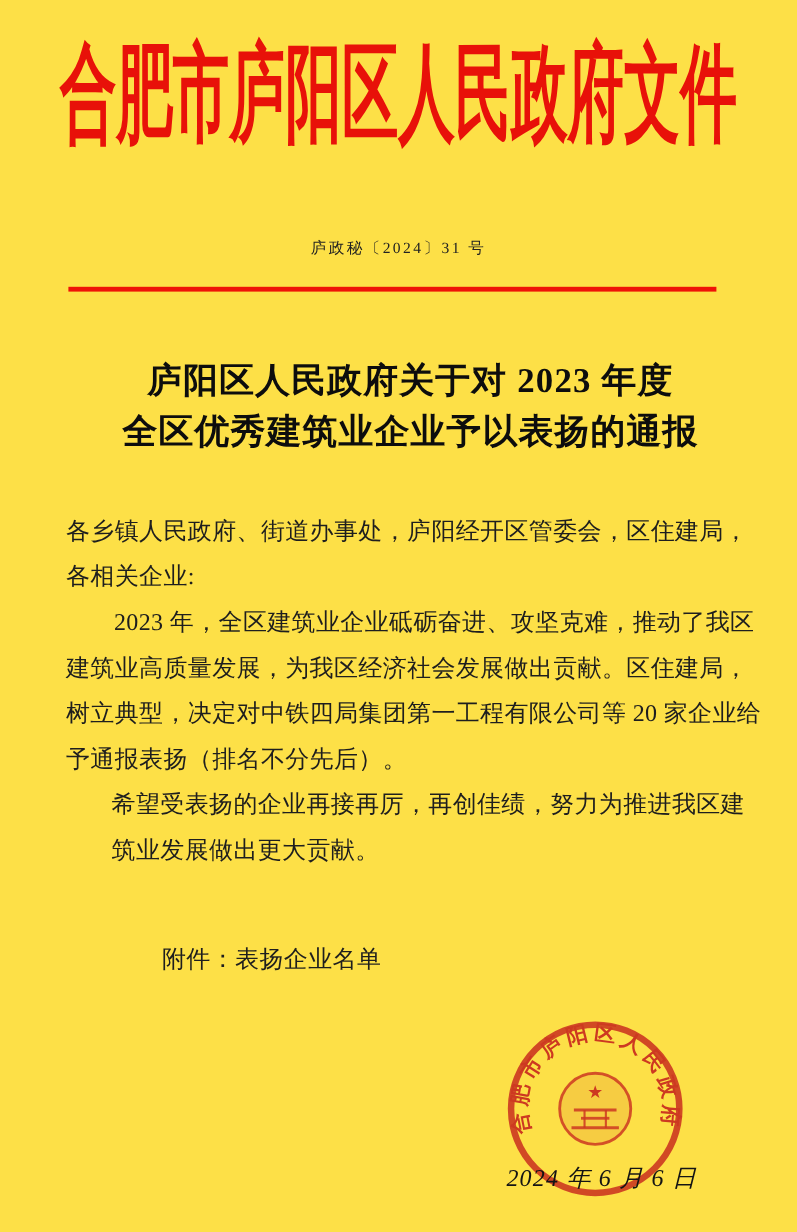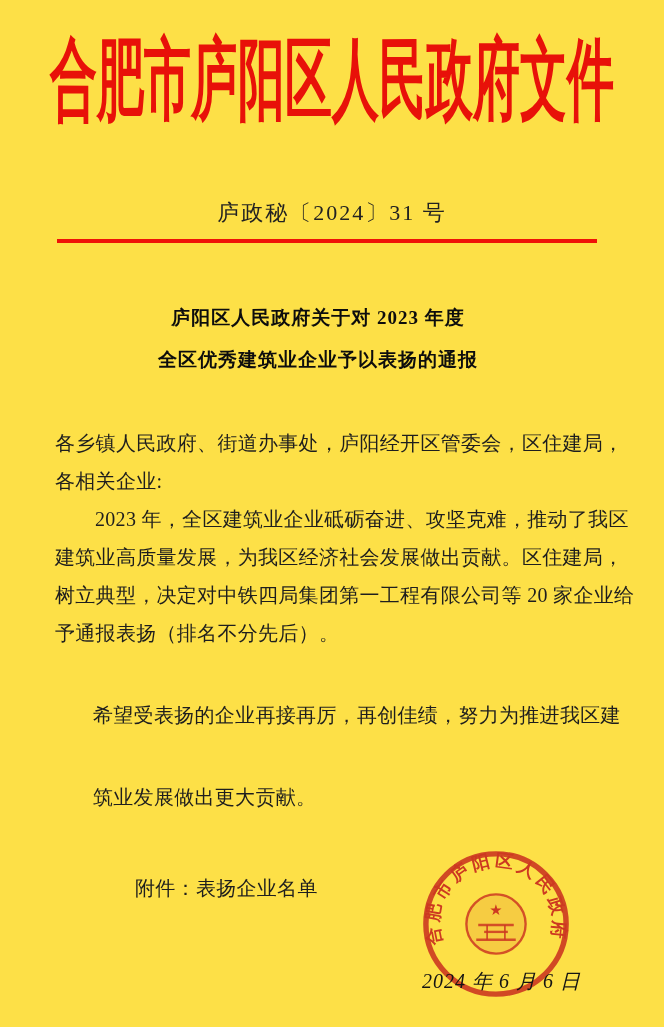--- a/index.html
+++ b/index.html
@@ -30,21 +30,21 @@
     letter-spacing: 0px;
   }
 
   
   .doc-number {
     position: absolute;
     top: 198px;
     left: 0;
     width: 664px;
     text-align: center;
-    font-size: 22px;
+    font-size: 13px;
     color: #222222;
     letter-spacing: 2px;
   }
 
   
   .red-line {
     position: absolute;
     top: 239px;
     left: 57px;
     width: 540px;
@@ -52,41 +52,42 @@
     background: #ef1207;
   }
 
   
   .doc-title {
     position: absolute;
     top: 297px;
     left: 0;
     width: 636px;
     text-align: center;
-    font-size: 19px;
+    font-size: 29px;
     font-weight: bold;
     color: #0d0d0d;
     line-height: 42px;
     letter-spacing: 1px;
+    padding-left: 24px;
   }
 
   
   .doc-body {
     position: absolute;
     top: 424px;
     left: 55px;
     width: 556px;
     font-size: 20px;
     line-height: 38px;
     color: #1e1e1e;
     letter-spacing: 0.3px;
   }
   .doc-body .line { white-space: nowrap; }
   .first-indent  { padding-left: 40px; }
-  .block-indent  { padding-left: 38px; margin-top: 44px; }
+  .block-indent  { padding-left: 38px; }
   .attachment-line {
     margin-top: 53px;
     padding-left: 80px;
     white-space: nowrap;
   }
 
   
   .seal {
     position: absolute;
     left: 417px;

